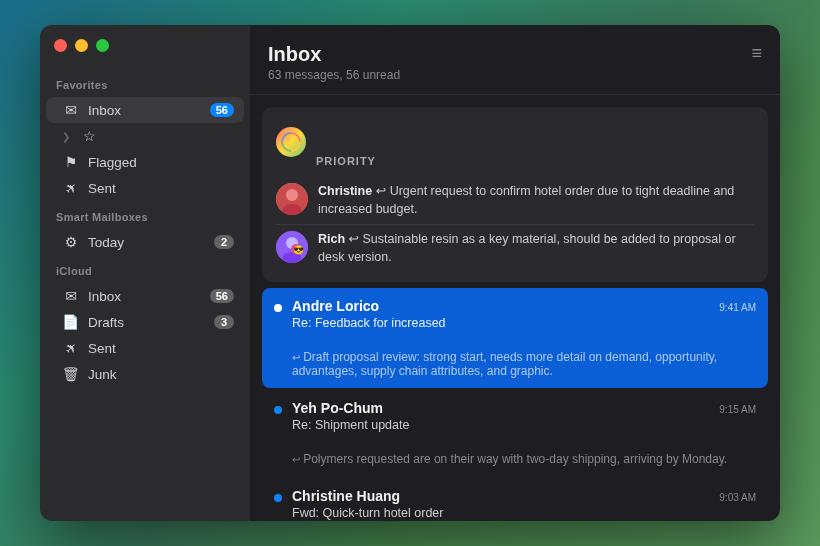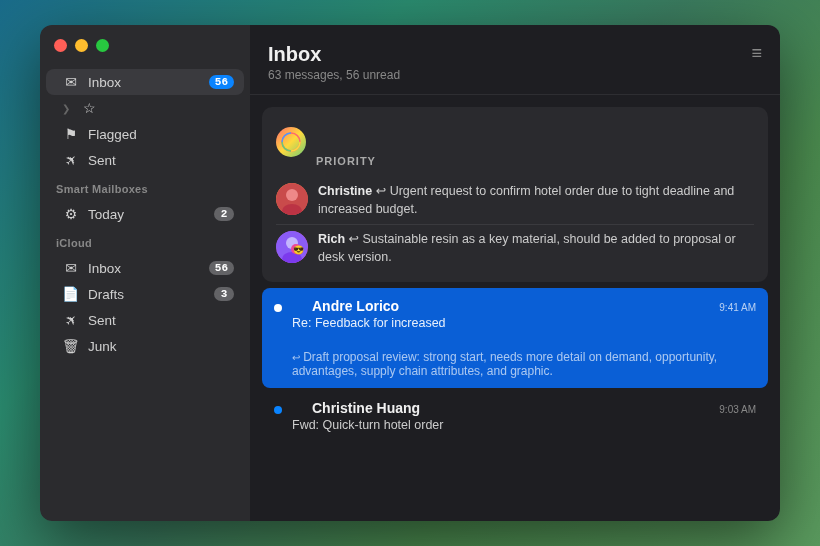--- a/index.html
+++ b/index.html
@@ -69,21 +69,20 @@
     .sidebar-item .label { flex: 1; }
     .sidebar-badge {
       background: #636366;
       color: #fff;
       font-size: 11px;
       font-weight: 600;
       padding: 1px 6px;
       border-radius: 10px;
       min-width: 20px;
       text-align: center;
-      font-family: Liberation Mono, monospace;
     }
     .sidebar-badge.blue {
       background: #0a84ff;
     }
     .sidebar-item .chevron {
       font-size: 10px;
       color: #666;
       margin-right: 2px;
     }
     
@@ -215,21 +214,20 @@
     .msg-content { flex: 1; min-width: 0; }
     .msg-top {
       display: flex;
       justify-content: space-between;
       align-items: baseline;
     }
     .msg-sender {
       font-size: 14px;
       font-weight: 700;
       color: #f0f0f0;
-      margin-left: 20px;
     }
     .msg-sender.selected { color: #fff; }
     .msg-time {
       font-size: 10px;
       color: #888;
       flex-shrink: 0;
     }
     .msg-time.selected { color: rgba(255,255,255,0.7); }
     .msg-subject {
       font-size: 12.5px;
@@ -256,20 +254,21 @@
 <div class="window" style="position:relative;">
 
   <div style="position:absolute; top:14px; left:14px; display:flex; gap:8px; z-index:10;">
     <div class="win-btn win-close"></div>
     <div class="win-btn win-min"></div>
     <div class="win-btn win-max"></div>
   </div>
 
   <div class="sidebar">
 
+    <div class="sidebar-section-label">Favorites</div>
 
     <div class="sidebar-item active">
       <span class="icon">✉</span>
       <span class="label">Inbox</span>
       <span class="sidebar-badge blue">56</span>
     </div>
 
     <div class="sidebar-item">
       <span class="chevron">❯</span>
       <span class="icon">☆</span>
@@ -383,20 +382,33 @@
             <span class="msg-sender selected">Andre Lorico</span>
             <span class="msg-time selected">9:41 AM</span>
           </div>
           <div class="msg-subject selected">Re: Feedback for increased</div>
           <div class="msg-preview selected">
             <span class="reply-ic">↩ </span><span>Draft proposal review: strong start, needs more detail on demand, opportunity, advantages, supply chain attributes, and graphic.</span>
           </div>
         </div>
       </div>
 
+      <div class="msg-row">
+        <div class="msg-unread-dot"></div>
+        <div class="msg-content">
+          <div class="msg-top">
+            <span class="msg-sender">Yeh Po-Chum</span>
+            <span class="msg-time">9:15 AM</span>
+          </div>
+          <div class="msg-subject">Re: Shipment update</div>
+          <div class="msg-preview">
+            <span class="reply-ic">↩ </span><span>Polymers requested are on their way with two-day shipping, arriving by Monday.</span>
+          </div>
+        </div>
+      </div>
 
       <div class="msg-row">
         <div class="msg-unread-dot"></div>
         <div class="msg-content">
           <div class="msg-top">
             <span class="msg-sender">Christine Huang</span>
             <span class="msg-time">9:03 AM</span>
           </div>
           <div class="msg-subject">Fwd: Quick-turn hotel order</div>
         </div>

